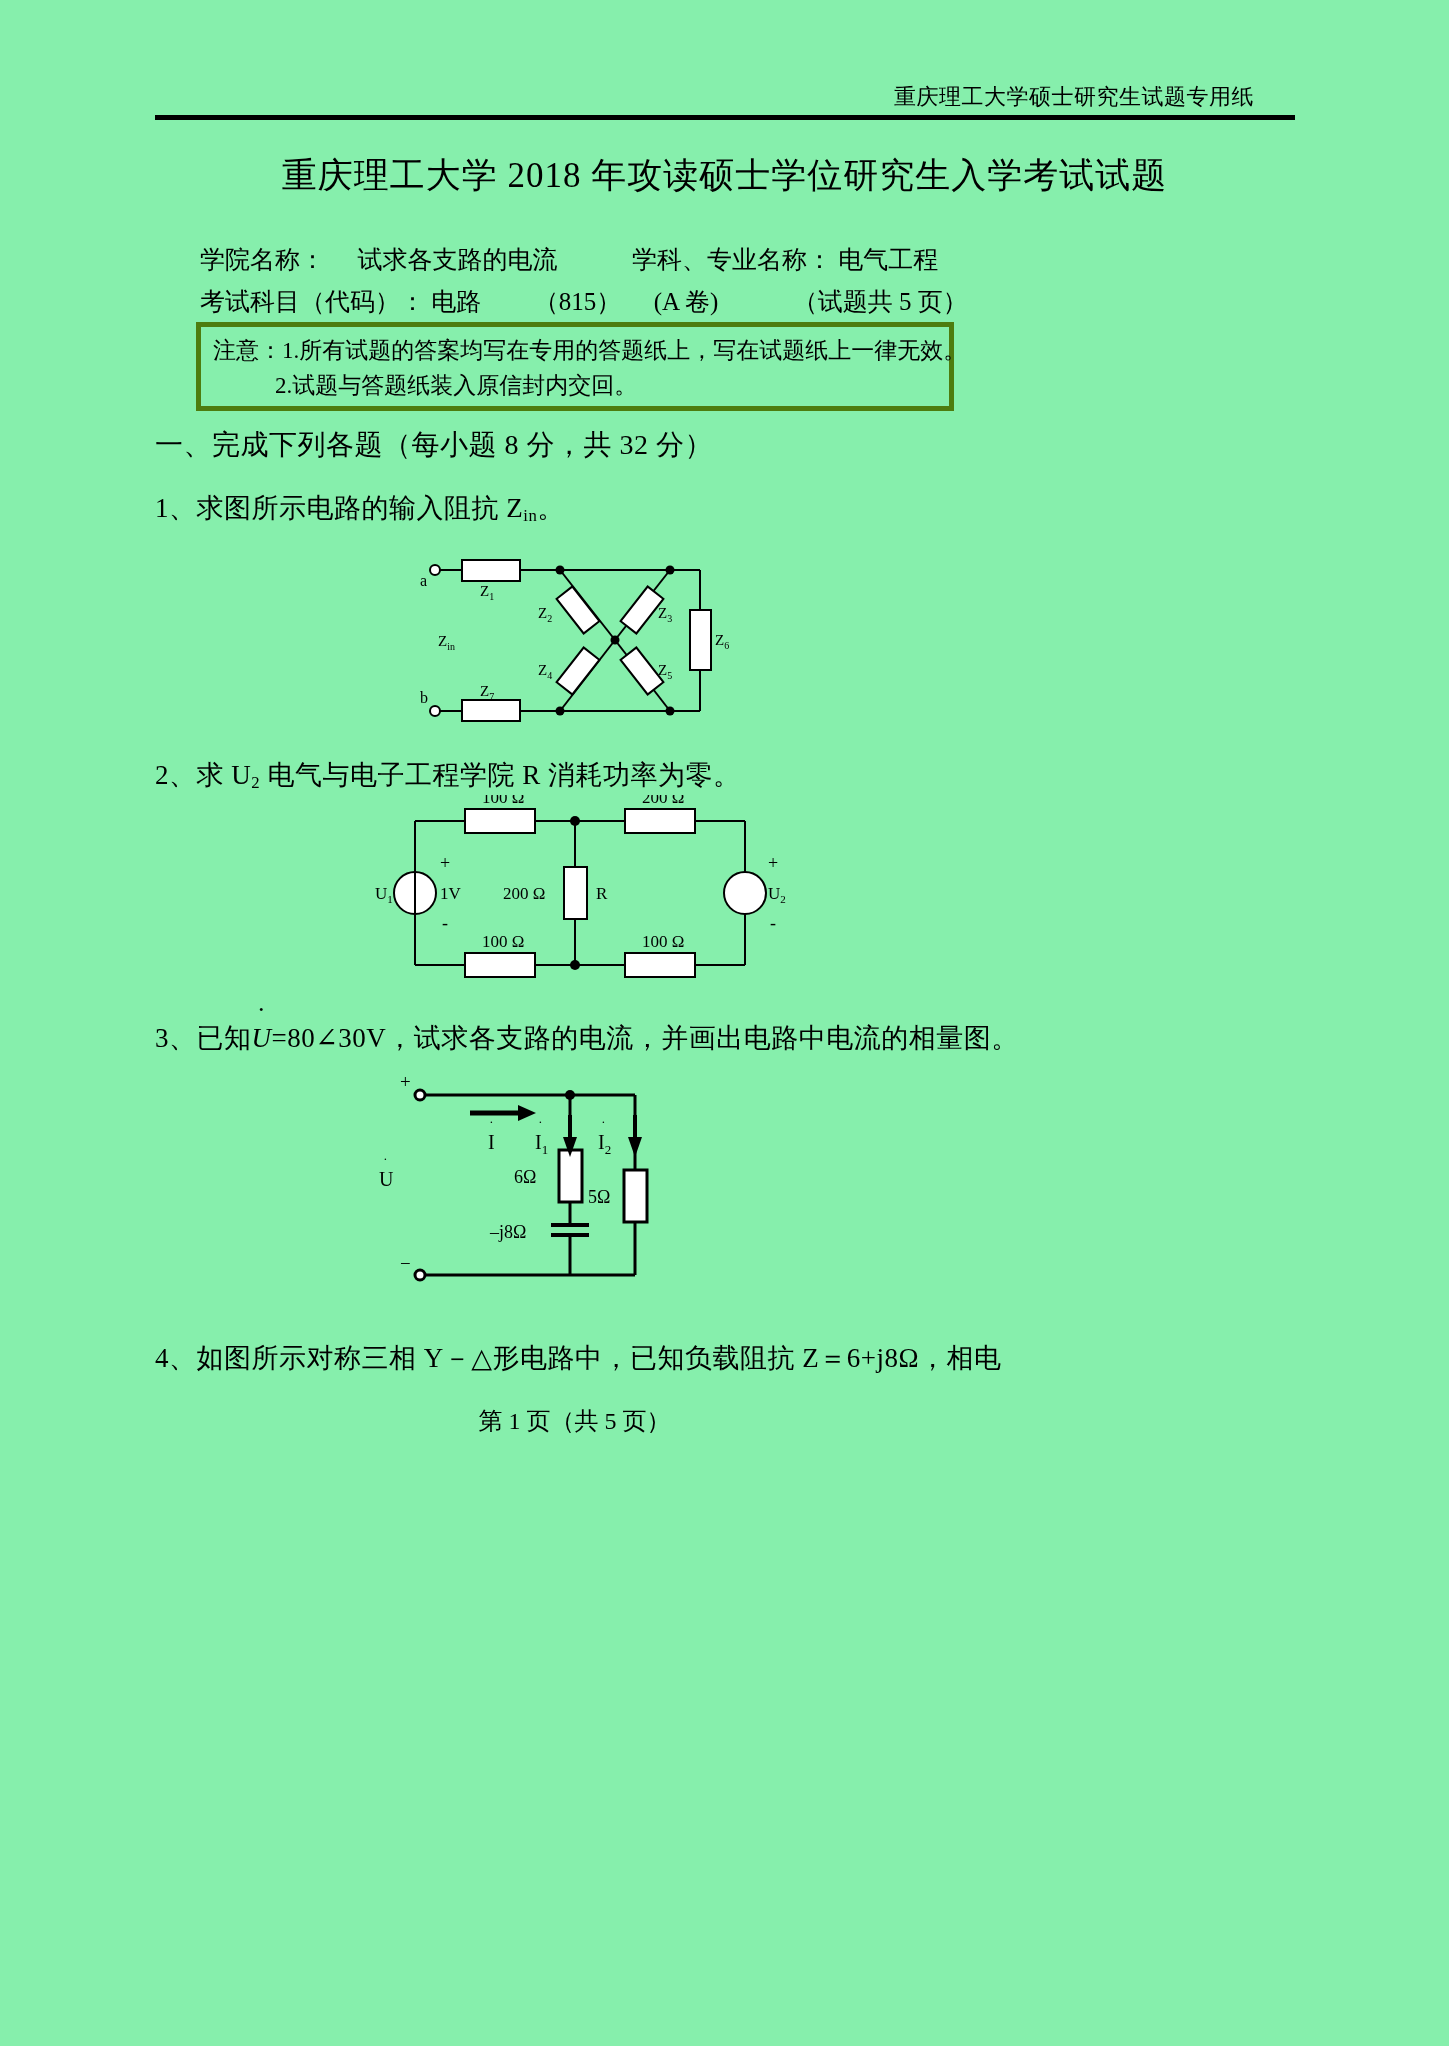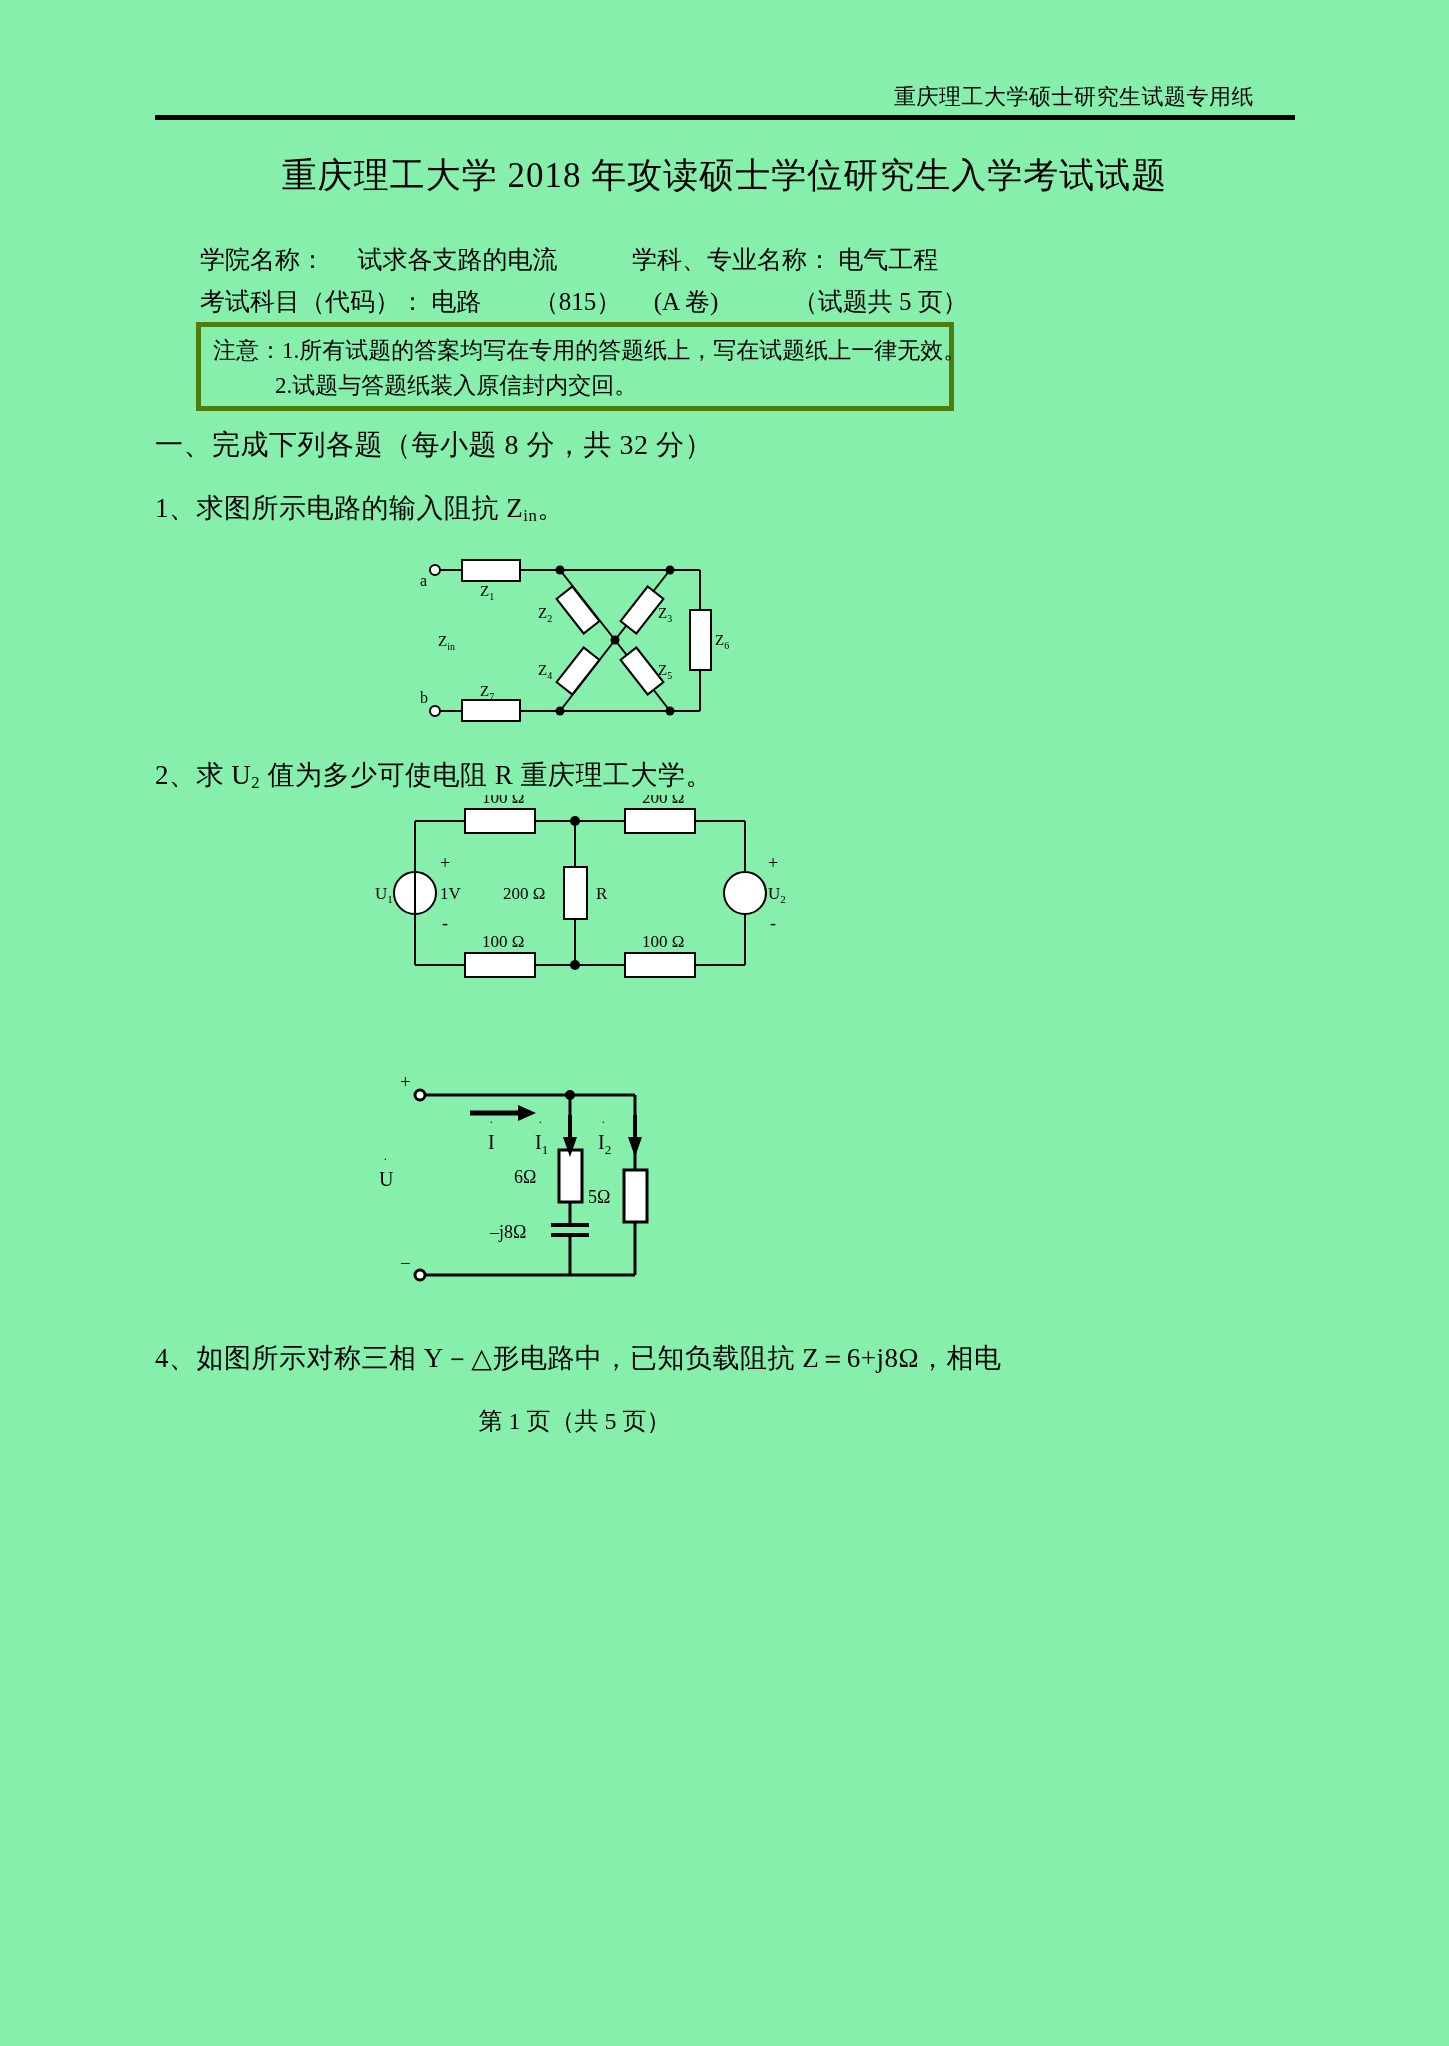--- a/index.html
+++ b/index.html
@@ -245,21 +245,21 @@
       <text x="138" y="70" font-size="15">Z<tspan font-size="10" dy="4">2</tspan></text>
       <text x="258" y="70" font-size="15">Z<tspan font-size="10" dy="4">3</tspan></text>
       <text x="138" y="127" font-size="15">Z<tspan font-size="10" dy="4">4</tspan></text>
       <text x="258" y="127" font-size="15">Z<tspan font-size="10" dy="4">5</tspan></text>
       <text x="315" y="97" font-size="15">Z<tspan font-size="10" dy="4">6</tspan></text>
       <text x="38" y="98" font-size="15">Z<tspan font-size="10" dy="4">in</tspan></text>
     </svg>
   </div>
 
   <div class="qtext q2">
-    <span>2、</span><span>求 U</span><sub>2</sub><span> 值为多少可使电阻 R 重庆理工大学。</span>
+    <span>2、</span><span>求 U</span><sub>2</sub><span> 电气与电子工程学院 R 消耗功率为零。</span>
   </div>
 
   <div class="figure fig2">
     <svg width="420" height="195" viewBox="0 0 420 195">
 
       <line x1="45" y1="26" x2="95" y2="26" stroke="#000" stroke-width="2"></line>
       <rect x="95" y="14" width="70" height="24" fill="#fff" stroke="#000" stroke-width="2"></rect>
       <line x1="165" y1="26" x2="205" y2="26" stroke="#000" stroke-width="2"></line>
       <line x1="205" y1="26" x2="255" y2="26" stroke="#000" stroke-width="2"></line>
       <rect x="255" y="14" width="70" height="24" fill="#fff" stroke="#000" stroke-width="2"></rect>
@@ -297,20 +297,23 @@
       <text x="5" y="104" font-size="17">U<tspan font-size="11" dy="4">1</tspan></text>
       <text x="70" y="104" font-size="17">1V</text>
       <text x="70" y="74" font-size="18">+</text>
       <text x="72" y="134" font-size="18">-</text>
       <text x="398" y="104" font-size="17">U<tspan font-size="11" dy="4">2</tspan></text>
       <text x="398" y="74" font-size="18">+</text>
       <text x="400" y="134" font-size="18">-</text>
     </svg>
   </div>
 
+  <div class="qtext q3">
+    <span>3、</span><span>已知</span><span class="dotted">U</span><span>=80∠30</span><span>V</span><span>，试求各支路的电流，并画出电路中电流的相量图。</span>
+  </div>
 
   <div class="figure fig3">
     <svg width="400" height="220" viewBox="0 0 400 220">
 
       <line x1="50" y1="20" x2="200" y2="20" stroke="#000" stroke-width="3"></line>
       <line x1="200" y1="20" x2="265" y2="20" stroke="#000" stroke-width="3"></line>
 
       <line x1="50" y1="200" x2="200" y2="200" stroke="#000" stroke-width="3"></line>
       <line x1="200" y1="200" x2="265" y2="200" stroke="#000" stroke-width="3"></line>
 

